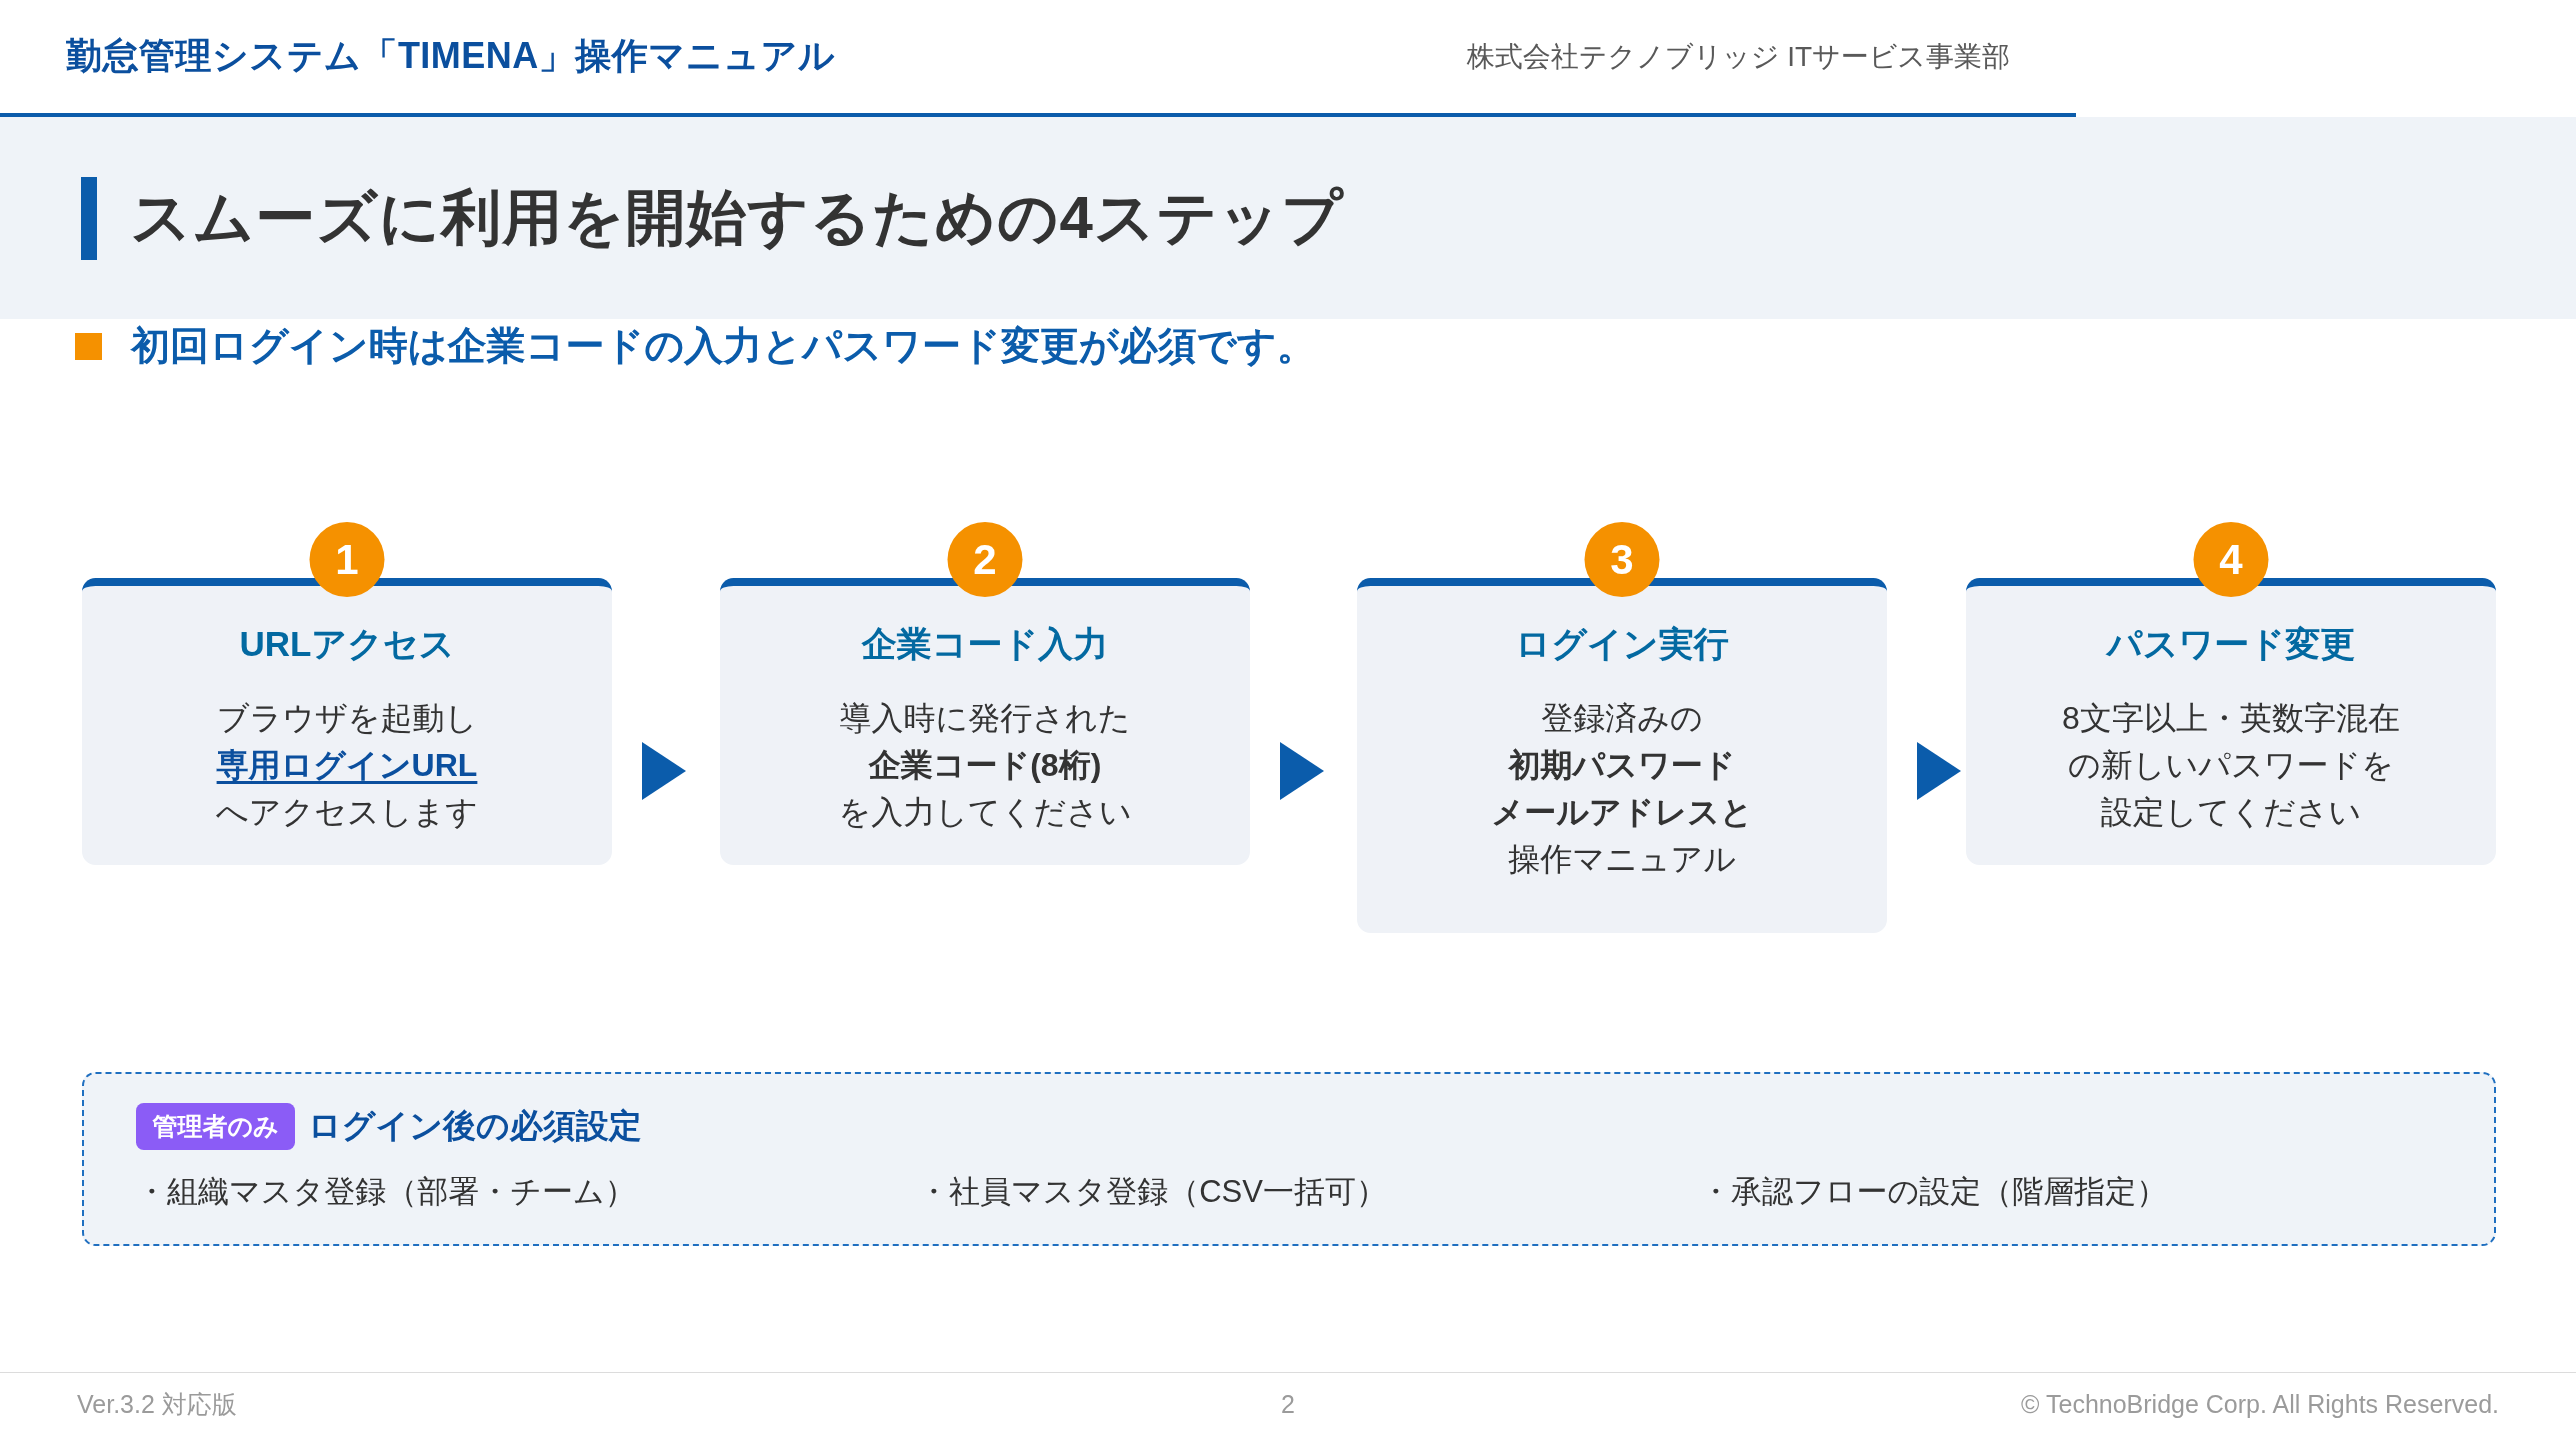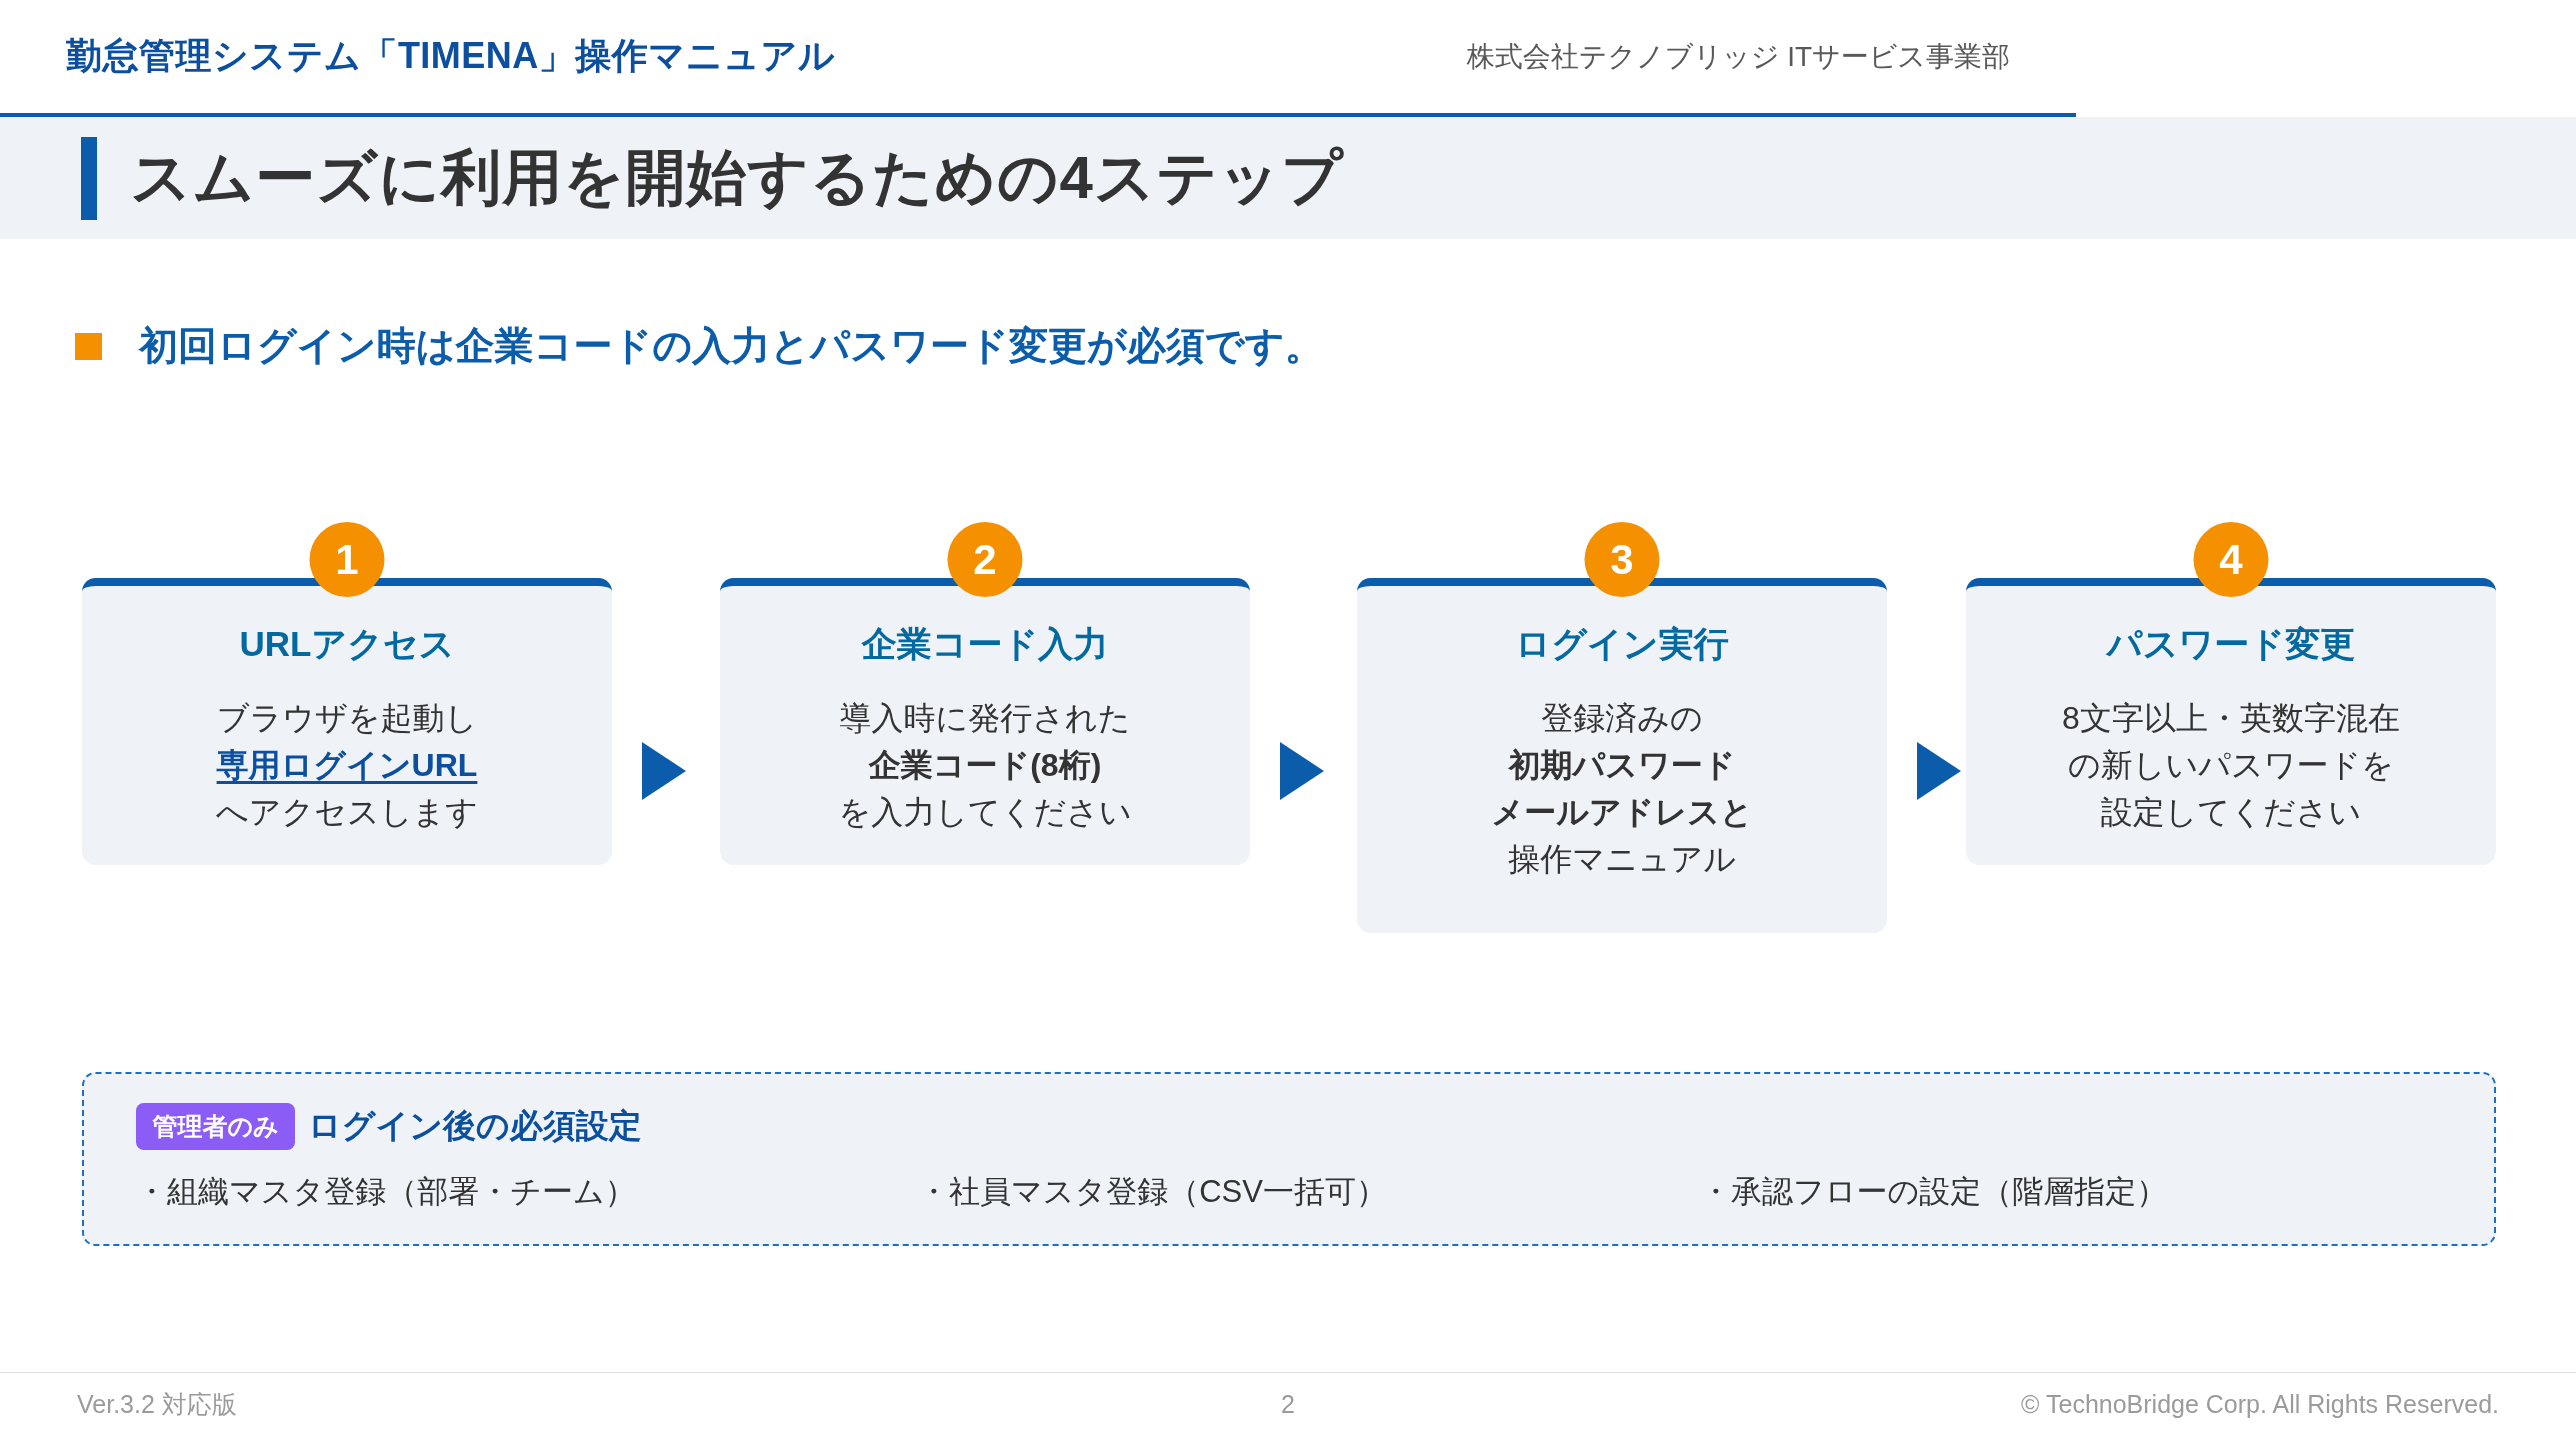--- a/index.html
+++ b/index.html
@@ -40,21 +40,21 @@
     font-size: 28px;
     color: #595959;
     white-space: nowrap;
   }
 
   
   .title-band {
     position: absolute;
     left: 0; top: 117px;
     width: 2576px;
-    height: 122px;
+    height: 202px;
     background: #eff3f8;
     display: flex;
     align-items: center;
   }
   .title-accent {
     width: 15.5px;
     height: 83px;
     background: #0b5cab;
     margin-left: 81px;
     flex: none;
@@ -70,21 +70,20 @@
 
   
   .lead-row {
     position: absolute;
     left: 0; top: 319px;
     width: 2576px;
     display: flex;
     align-items: center;
     padding-left: 75px;
     box-sizing: border-box;
-    gap: 8px;
   }
   .lead-bullet {
     width: 27px;
     height: 27px;
     background: #f59100;
     flex: none;
   }
   .lead-text {
     margin-left: 29px;
     font-size: 39px;

